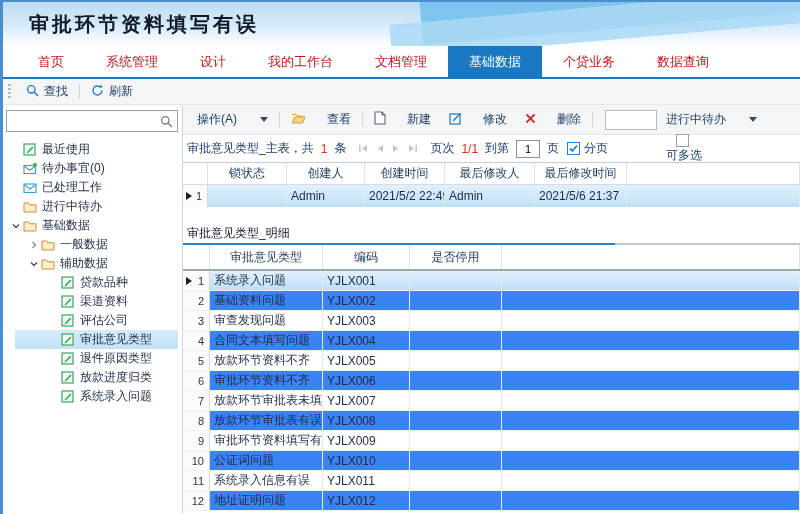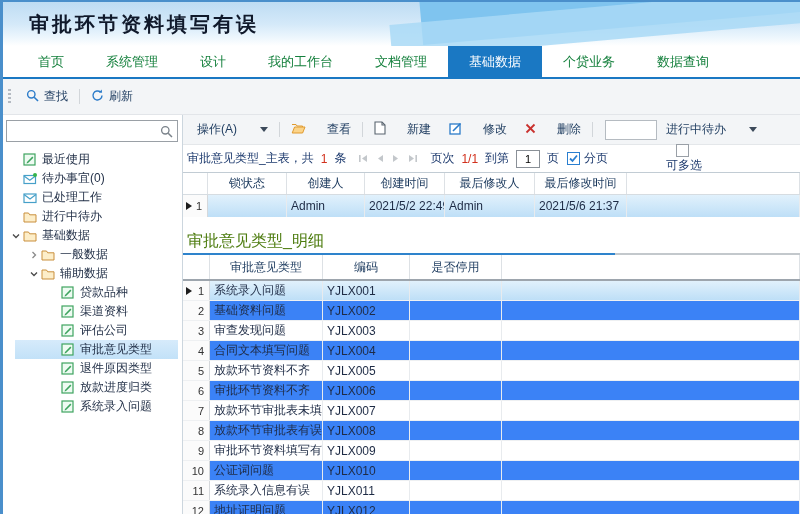--- a/index.html
+++ b/index.html
@@ -11,25 +11,25 @@
   .titlebar{ height:44px; position:relative; overflow:hidden;
     background:linear-gradient(180deg,#bedcf3 0%,#d4e9f9 50%,#eef7fd 82%,#ffffff 100%); }
   .sw1{ position:absolute; right:-60px; top:-30px; width:440px; height:54px;
         background:#7fc4ef; transform:rotate(-5deg); }
   .sw2{ position:absolute; right:-70px; top:2px; width:480px; height:34px;
         background:#a9d9f6; transform:rotate(-5deg); opacity:.85; }
   .app-title{ position:absolute; left:26px; top:9px; font-size:20px; font-weight:bold;
         letter-spacing:3px; color:#10192b; font-family:"Liberation Serif", serif; z-index:2; }
   
   .tabs{ height:31px; background:#fff; display:flex; padding-left:14px; }
-  .tab{ line-height:31px; padding:0 21px; font-size:13px; color:#15803d; white-space:nowrap; cursor:default; }
+  .tab{ line-height:31px; padding:0 21px; font-size:13px; color:#b91c1c; white-space:nowrap; cursor:default; }
   .tab.active{ background:#1a78c3; color:#fff; }
   .tab-underline{ height:2px; background:#1a78c3; }
   
-  .toolbar{ height:36px; background:#f3f5f7; border-bottom:1px solid #e2e5e9;
+  .toolbar{ height:26px; background:#f3f5f7; border-bottom:1px solid #e2e5e9;
             display:flex; align-items:center; }
   .grip{ width:3px; height:15px; margin:0 6px 0 5px;
          background:repeating-linear-gradient(180deg,#b4bac2 0 2px,transparent 2px 4px); }
   .tbtn{ display:flex; align-items:center; gap:5px; font-size:12px; color:#1c3a5e;
          padding:0 9px; height:22px; cursor:default; }
   .vsep{ width:1px; height:15px; background:#d2d6da; margin:0 2px; }
   
   .body{ display:flex; height:409px; }
   .sidebar{ width:180px; border-right:1px solid #ccd6de; background:#fff; flex:none; }
   .search-wrap{ margin:5px 4px 2px 3px; position:relative; height:22px; }
@@ -81,21 +81,21 @@
          overflow:hidden; white-space:nowrap; }
   .gut{ justify-content:flex-end; padding-right:5px; background:#fbfbfb; color:#333;
         border-right:1px solid #d5d8db; position:relative; font-size:11px; }
   .arr{ position:absolute; left:3px; top:50%; transform:translateY(-50%); width:0; height:0;
         border-left:6px solid #1d1d1d; border-top:4px solid transparent; border-bottom:4px solid transparent; }
   .drow.sel .cell:not(.gut){ background:linear-gradient(#e1f1fc,#bedff7); }
   .drow.alt .cell:not(.gut){ background:#3b82f6; }
   .grid-gap{ height:20px; background:#fff; }
   
   .detail-tabstrip{ height:16px; display:flex; align-items:flex-end; padding-left:2px; }
-  .detail-tab{ font-size:16px; color:#4d7c0f; padding:0 6px 1px 2px; white-space:nowrap; }
+  .detail-tab{ font-size:12px; color:#0f172a; padding:0 6px 1px 2px; white-space:nowrap; }
   .detail-underline{ height:2px;
      background:linear-gradient(to right,#2e83cc 0,#2e83cc 70%,#c3c8cc 70%,#c3c8cc 100%); }
 </style>
 </head>
 <body>
 
 <div class="app">
 
   <div class="titlebar">
     <div class="sw1"></div>

